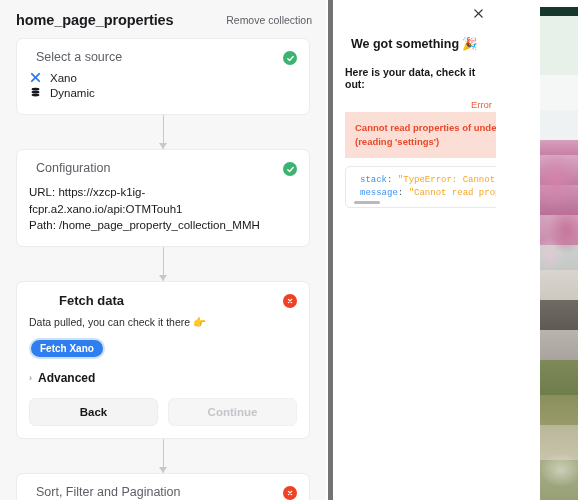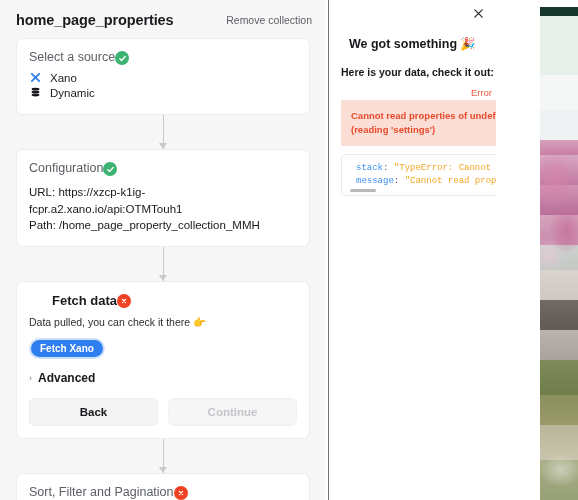--- a/index.html
+++ b/index.html
@@ -65,21 +65,21 @@
   .flow { padding: 0 16px 0 16px; }
 
   .card {
     background: #ffffff;
     border: 1px solid #ececec;
     border-radius: 7px;
     padding: 11px 12px 12px 12px;
     position: relative;
   }
   .card-head {
-    display: flex; align-items: flex-start; justify-content: flex-start;
+    display: flex; align-items: flex-start; justify-content: space-between; margin-left: 7px;
   }
   .card-title { font-size: 12.5px; color: #5c6066; font-weight: 400; }
   .card-title.dark { color: #1b1b1f; font-weight: 700; font-size: 13px; padding-left: 23px; }
 
   .badge { width: 14px; height: 14px; border-radius: 50%; flex: 0 0 14px;
            display: flex; align-items: center; justify-content: center;
            margin-top: 1px; }
   .badge.ok { background: #3cb371; }
   .badge.err { background: #ef4123; }
   .badge svg { display: block; }
@@ -119,21 +119,21 @@
     background: #f4f4f5; border: 1px solid #ededef; cursor: pointer;
   }
   .btn.primary { color: #17181b; }
   .btn.disabled { color: #c3c5c9; background: #f6f6f7; border-color: #f0f0f1; cursor: default; text-align: center; }
 
   
   .modal {
     position: absolute; left: 328px; top: 0;
     width: 168px; height: 500px;
     background: #ffffff;
-    border-left: 1px solid #737373;
+    border-left: 5px solid #737373;
     overflow: hidden;
   }
   .modal-close {
     position: absolute; right: 12px; top: 8px;
     font-size: 13px; color: #2b2d31; cursor: pointer; line-height: 1;
   }
   .modal-title {
     text-align: center; margin-top: 36px;
     font-size: 12.5px; font-weight: 700; color: #17181b;
   }

